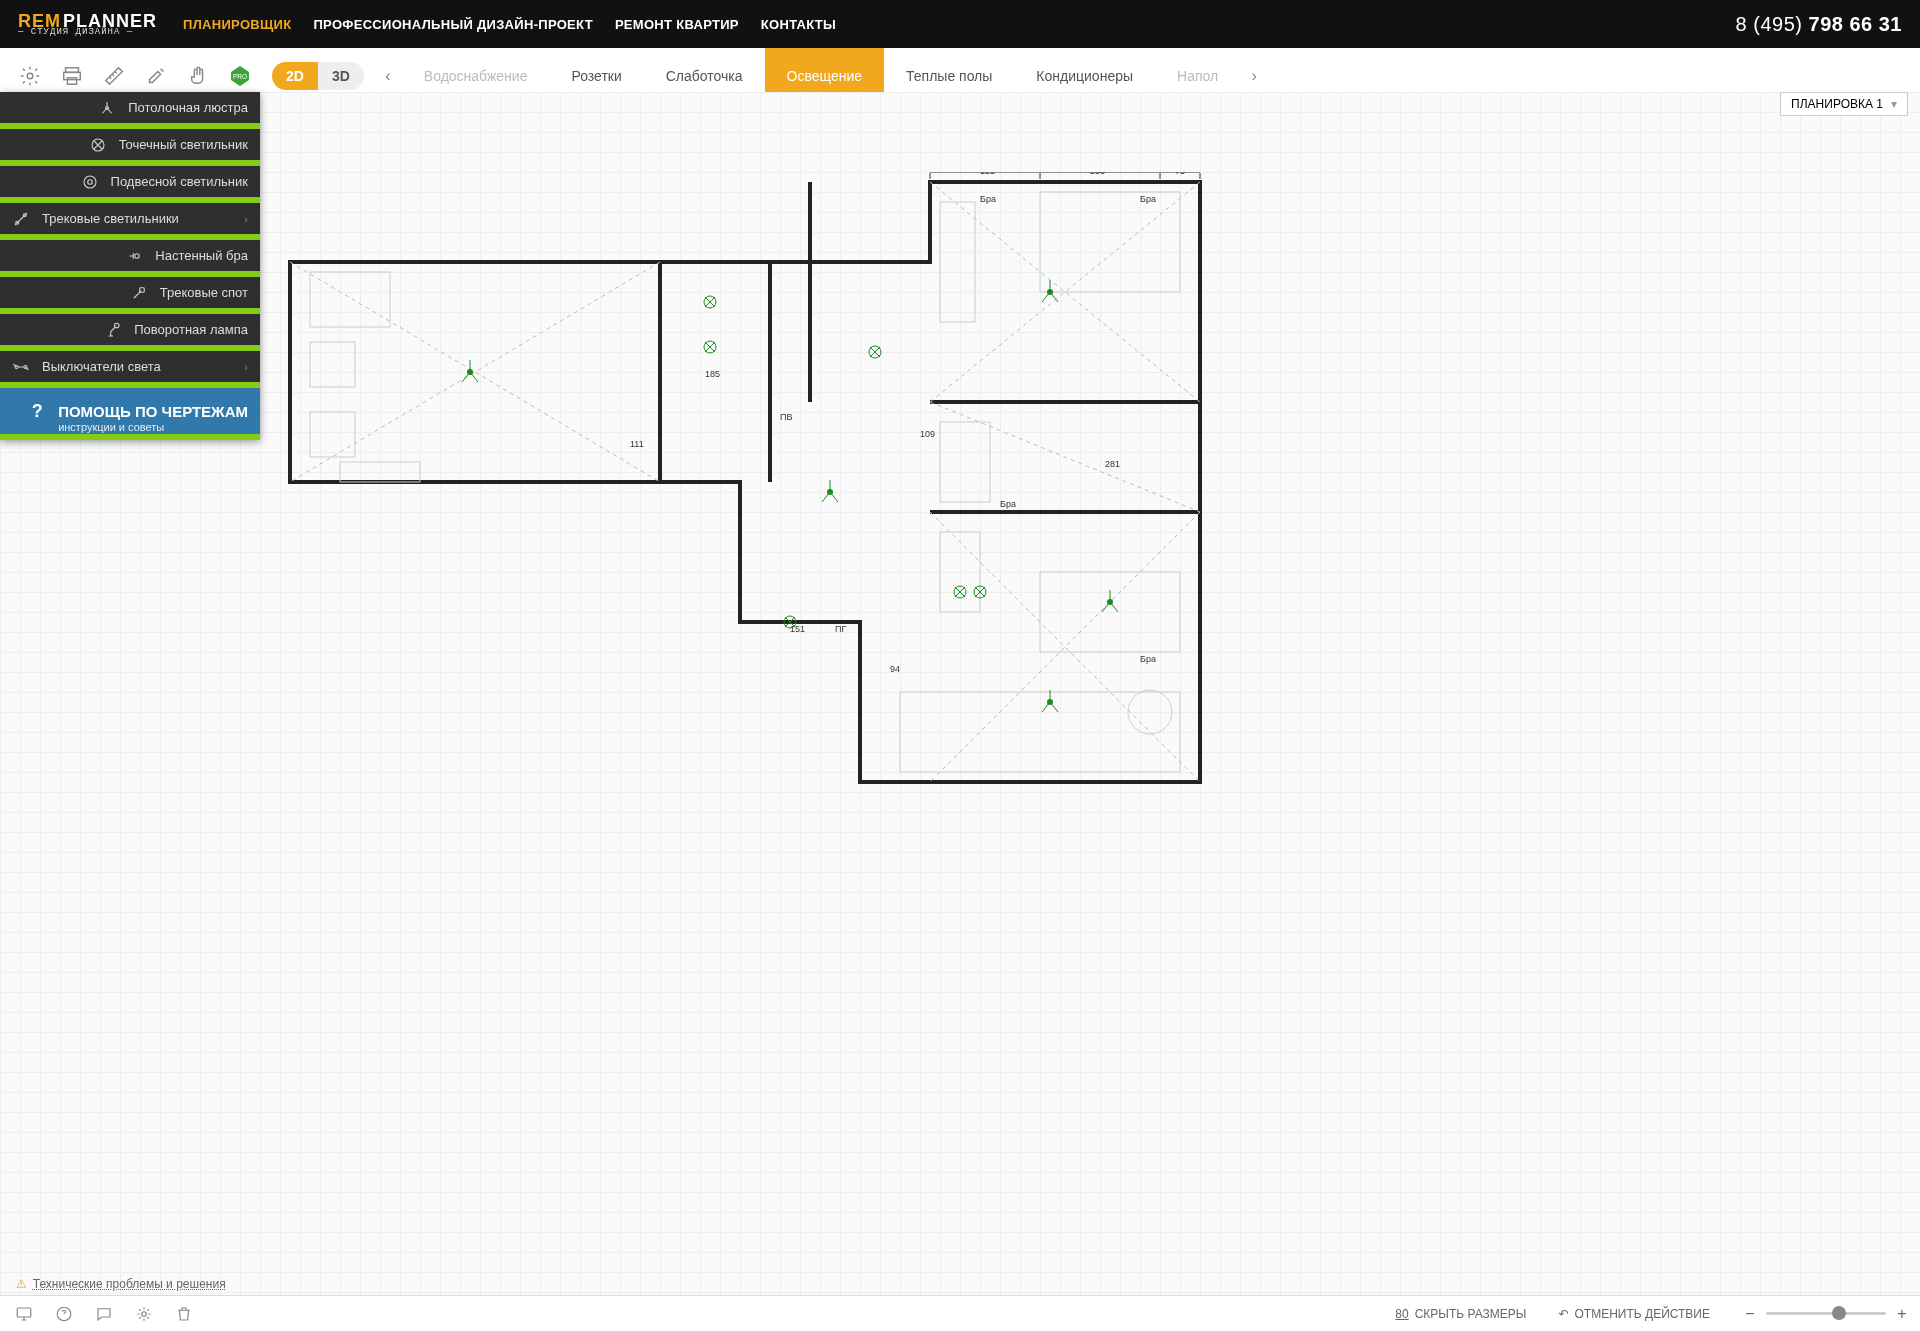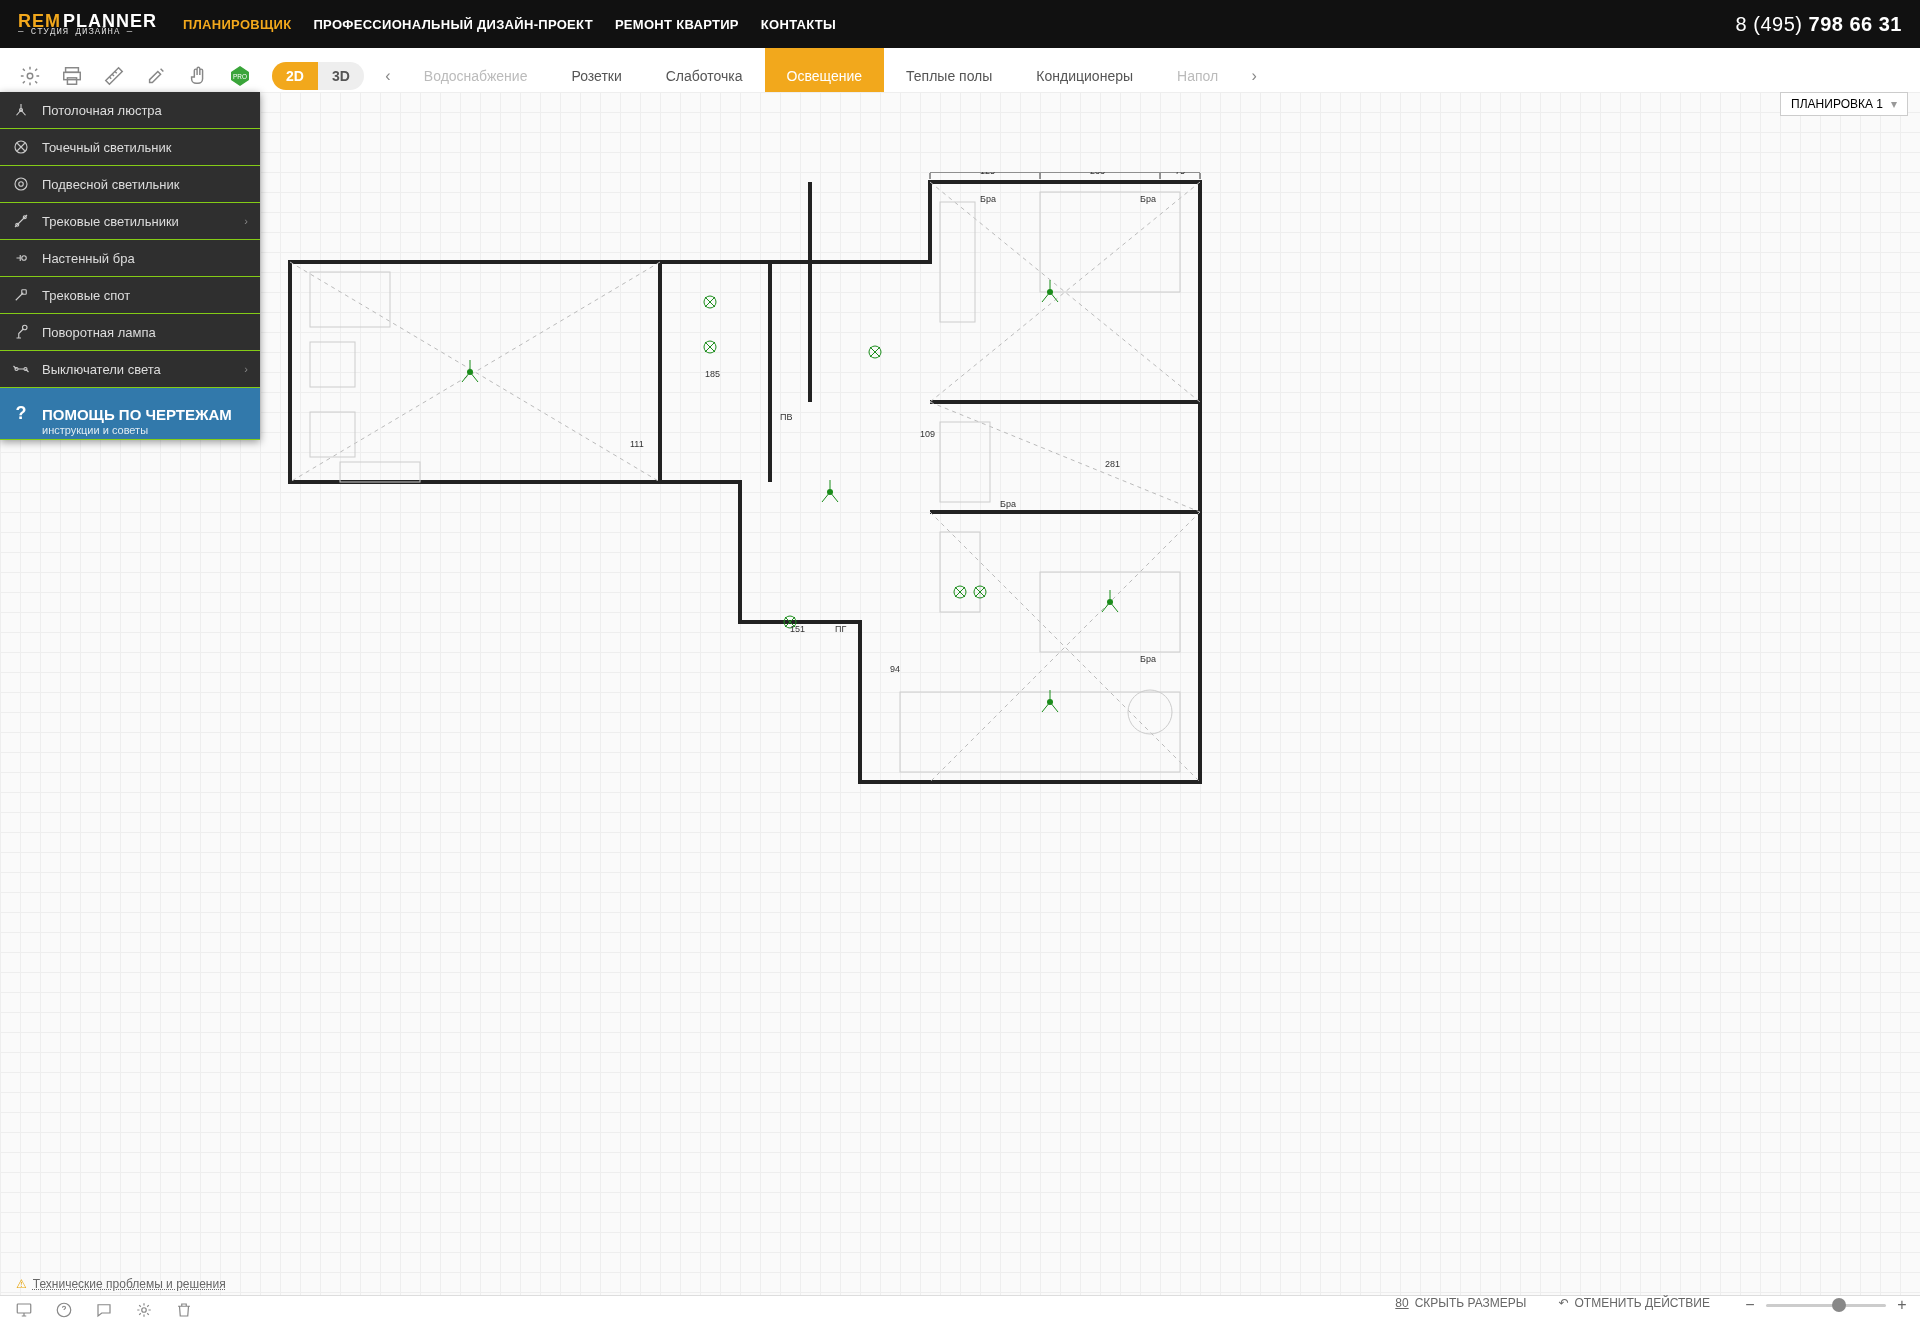--- a/index.html
+++ b/index.html
@@ -79,43 +79,43 @@
 .plan text { font-size: 9px; fill: #333; }
 .lamp { fill: #1a8c1a; }
 
 
 .sidebar {
   position: absolute; top: 92px; left: 0; width: 260px; z-index: 10;
   box-shadow: 0 2px 8px rgba(0,0,0,.4);
 }
 .side-item {
   display: flex; align-items: center; height: 37px;
-  background: #2f2f2f; color: #ddd; border-bottom: 1px solid #84cc16;
-  padding: 12px 12px; font-size: 13px; cursor: pointer; gap: 12px;
+  background: #2f2f2f; color: #ddd; border-bottom: 6px solid #84cc16;
+  padding: 12px 12px; font-size: 13px; cursor: pointer; gap: 12px; justify-content: flex-end;
 }
 .side-item .chev { margin-left: auto; color: #888; font-size: 11px; }
 .side-item svg { width: 18px; height: 18px; stroke: #ccc; fill: none; stroke-width: 1.5; flex-shrink: 0; }
 .side-item.help {
   background: #3279ab; color: #fff; height: 52px; flex-direction: row; align-items: center;
 }
 .side-item.help .help-txt { display: flex; flex-direction: column; line-height: 1.2; }
 .side-item.help .L1 { font-size: 15px; font-weight: 700; margin-top: 16px; }
 .side-item.help .L2 { font-size: 11px; opacity: .85; }
 .side-item.help .q { font-size: 18px; font-weight: 700; width: 18px; text-align: center; }
 
 
 .issues {
   position: absolute; left: 16px; bottom: 40px; font-size: 12px; color: #b57a00;
   display: flex; align-items: center; gap: 6px;
 }
 .issues a { color: #666; text-decoration: underline dotted; }
 
 .footer {
   position: absolute; bottom: 0; left: 0; right: 0; height: 36px;
-  border-top: 1px solid #ddd; background: #fff; display: flex; align-items: flex-start;
+  border-top: 1px solid #ddd; background: #fff; display: flex; align-items: center;
   padding: 0 10px; gap: 12px;
 }
 .fbtn { width: 28px; height: 28px; display: flex; align-items: center; justify-content: center; cursor: pointer; }
 .fbtn svg { width: 18px; height: 18px; stroke: #888; fill: none; stroke-width: 1.6; }
 .flex-spacer { flex: 1; }
 .ftxt { font-size: 12px; color: #666; display: flex; align-items: center; gap: 6px; cursor: pointer; }
 .zoom {
   display: flex; align-items: center; gap: 8px;
 }
 .zoom .track {

